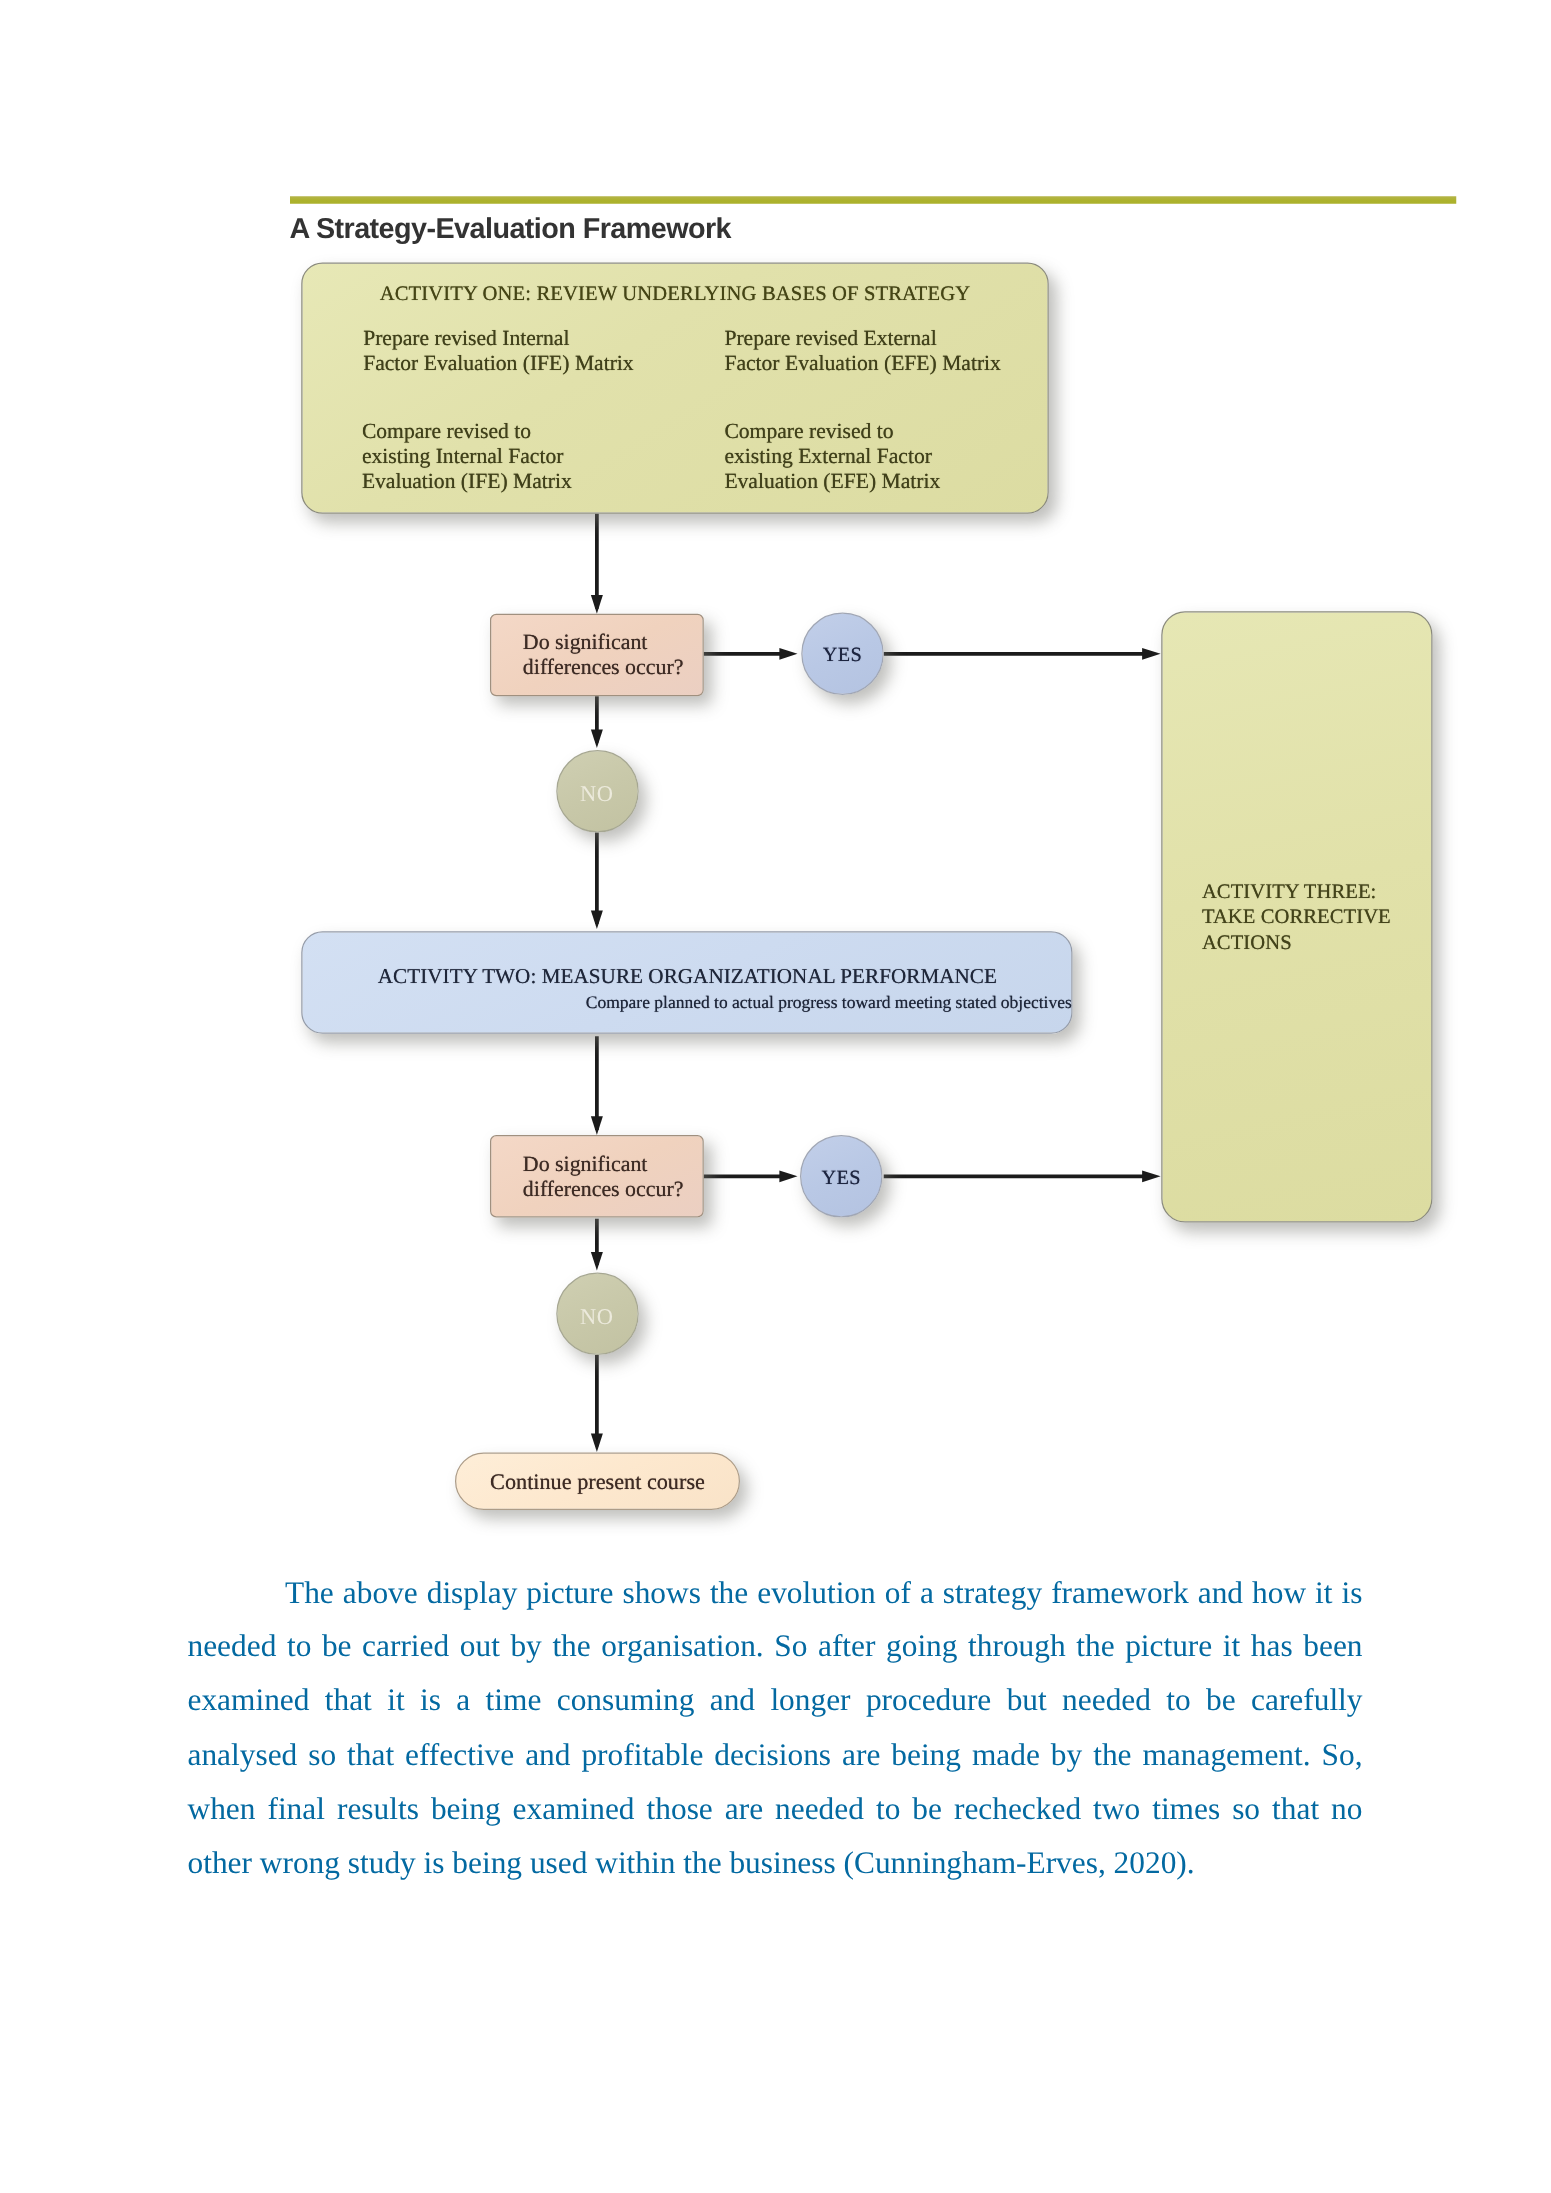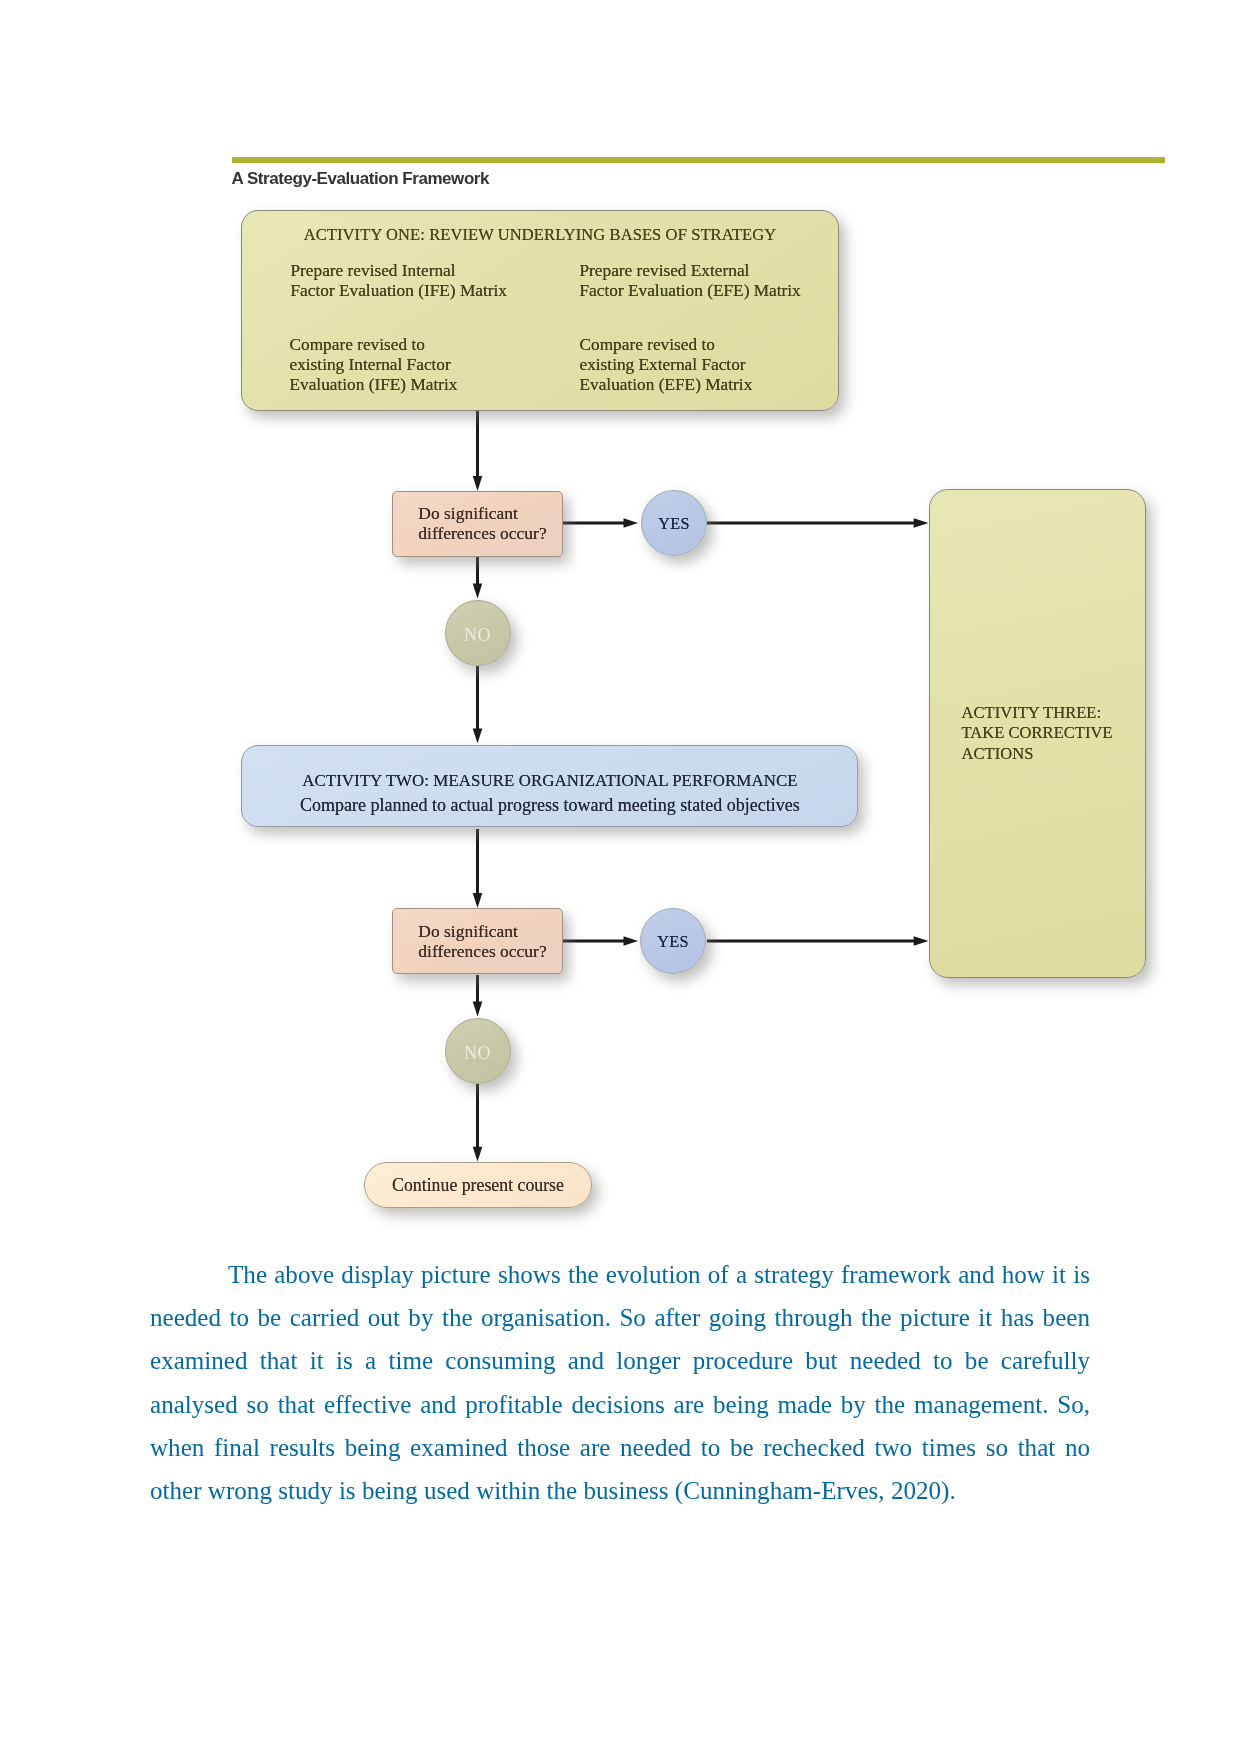--- a/index.html
+++ b/index.html
@@ -6,21 +6,21 @@
   body{width:1241px;height:1754px;position:relative;overflow:hidden;
        font-family:"Liberation Serif",serif;}
   .page{position:absolute;inset:0;}
 
   
   .fig{position:absolute;left:0;top:0;width:1241px;height:1240px;}
   .accent-bar{position:absolute;left:232px;top:156.7px;width:933px;height:5.9px;
               background:linear-gradient(180deg,#b4b44a 0%,#adb22d 55%,#abb12c 100%);}
   .fig-title{position:absolute;left:231.5px;top:168.5px;
              font-family:"Liberation Sans",sans-serif;font-weight:bold;
-             font-size:17px;letter-spacing:-0.45px;color:#333333;white-space:nowrap;}
+             font-size:23px;letter-spacing:-0.45px;color:#333333;white-space:nowrap;}
 
   .node{position:absolute;box-sizing:border-box;
         border:1.1px solid #8a8a7c;
         box-shadow:6px 7px 13px rgba(120,120,113,0.47);padding-left:40px;}
 
   .act1{left:241px;top:210px;width:598px;height:201px;border-radius:17px;
         background:linear-gradient(148deg,#e7e8b6 0%,#e1e1ab 40%,#dcdca2 100%);}
   .act1 .hd{position:absolute;left:0;right:0;top:14px;text-align:center;
             font-size:16.5px;color:#454515;letter-spacing:0.1px;
             text-shadow:0 0 0.55px rgba(60,60,20,0.85);}
@@ -57,22 +57,22 @@
            font-size:18px;color:#eceadc;letter-spacing:0.45px;}
   .no1{left:444.5px;top:599.8px;}
   .no2{left:444.5px;top:1018.2px;}
 
   .act2{left:241.4px;top:745.4px;width:617px;height:82px;border-radius:17px;
         background:linear-gradient(155deg,#d3e0f3 0%,#cddbf0 50%,#c7d6ec 100%);
         border:1.1px solid #949ba8;}
   .act2 .hd{position:absolute;left:0;right:0;top:25px;text-align:center;
             font-size:16.9px;color:#1e2639;letter-spacing:0.05px;
             text-shadow:0 0 0.55px rgba(30,38,57,0.85);}
-  .act2 .sb{position:absolute;left:0;right:0;top:49px;text-align:center;
-            font-size:18px;color:#1e2639;
+  .act2 .sb{position:absolute;left:0;right:0;top:49px;text-align:right;
+            font-size:14px;color:#1e2639;
             text-shadow:0 0 0.55px rgba(30,38,57,0.85);}
 
   .act3{left:929px;top:489px;width:217px;height:489px;border-radius:19px;
         background:linear-gradient(168deg,#e6e7b4 0%,#e1e1a9 45%,#dcdca1 100%);}
   .act3 .txt{position:absolute;left:31.5px;top:213px;}
   .act3 .txt div{font-size:16.5px;color:#43431a;line-height:20.35px;white-space:nowrap;
                  letter-spacing:0.05px;text-shadow:0 0 0.55px rgba(60,60,22,0.85);}
 
   .cont{left:364px;top:1162px;width:228px;height:46px;border-radius:23px;
         background:linear-gradient(155deg,#feeed8 0%,#fde8ce 50%,#f9e3c8 100%);

